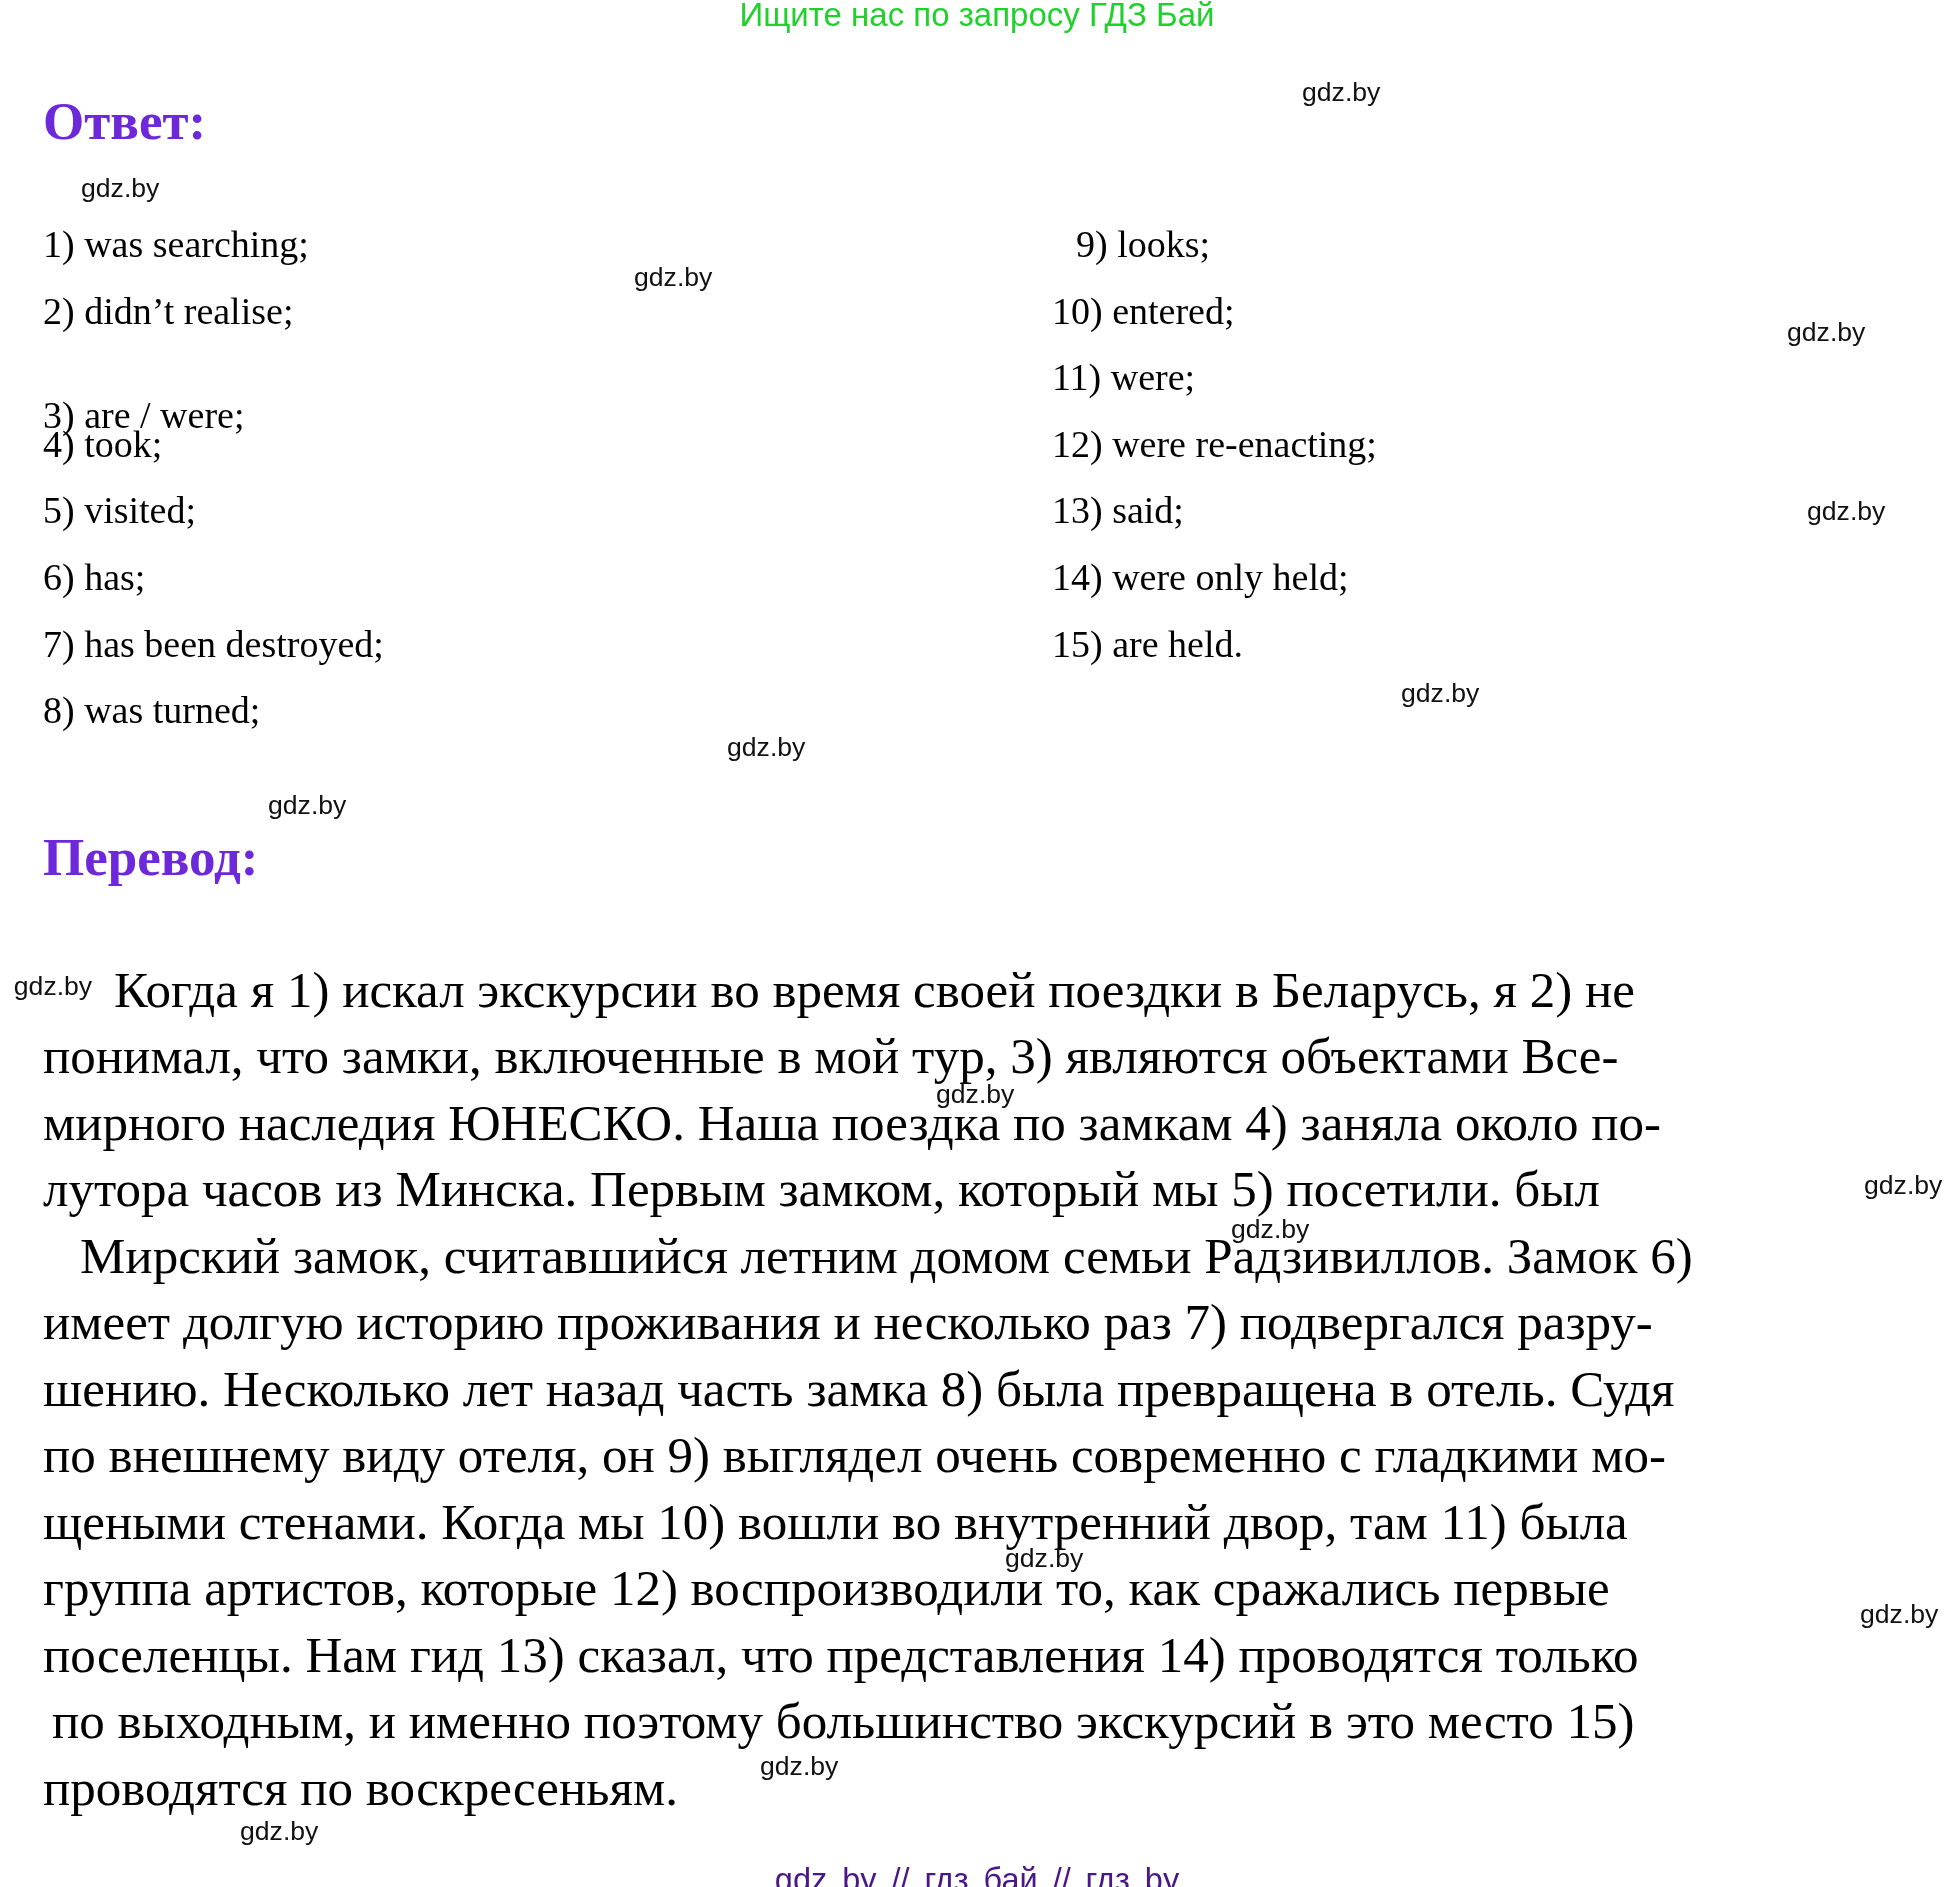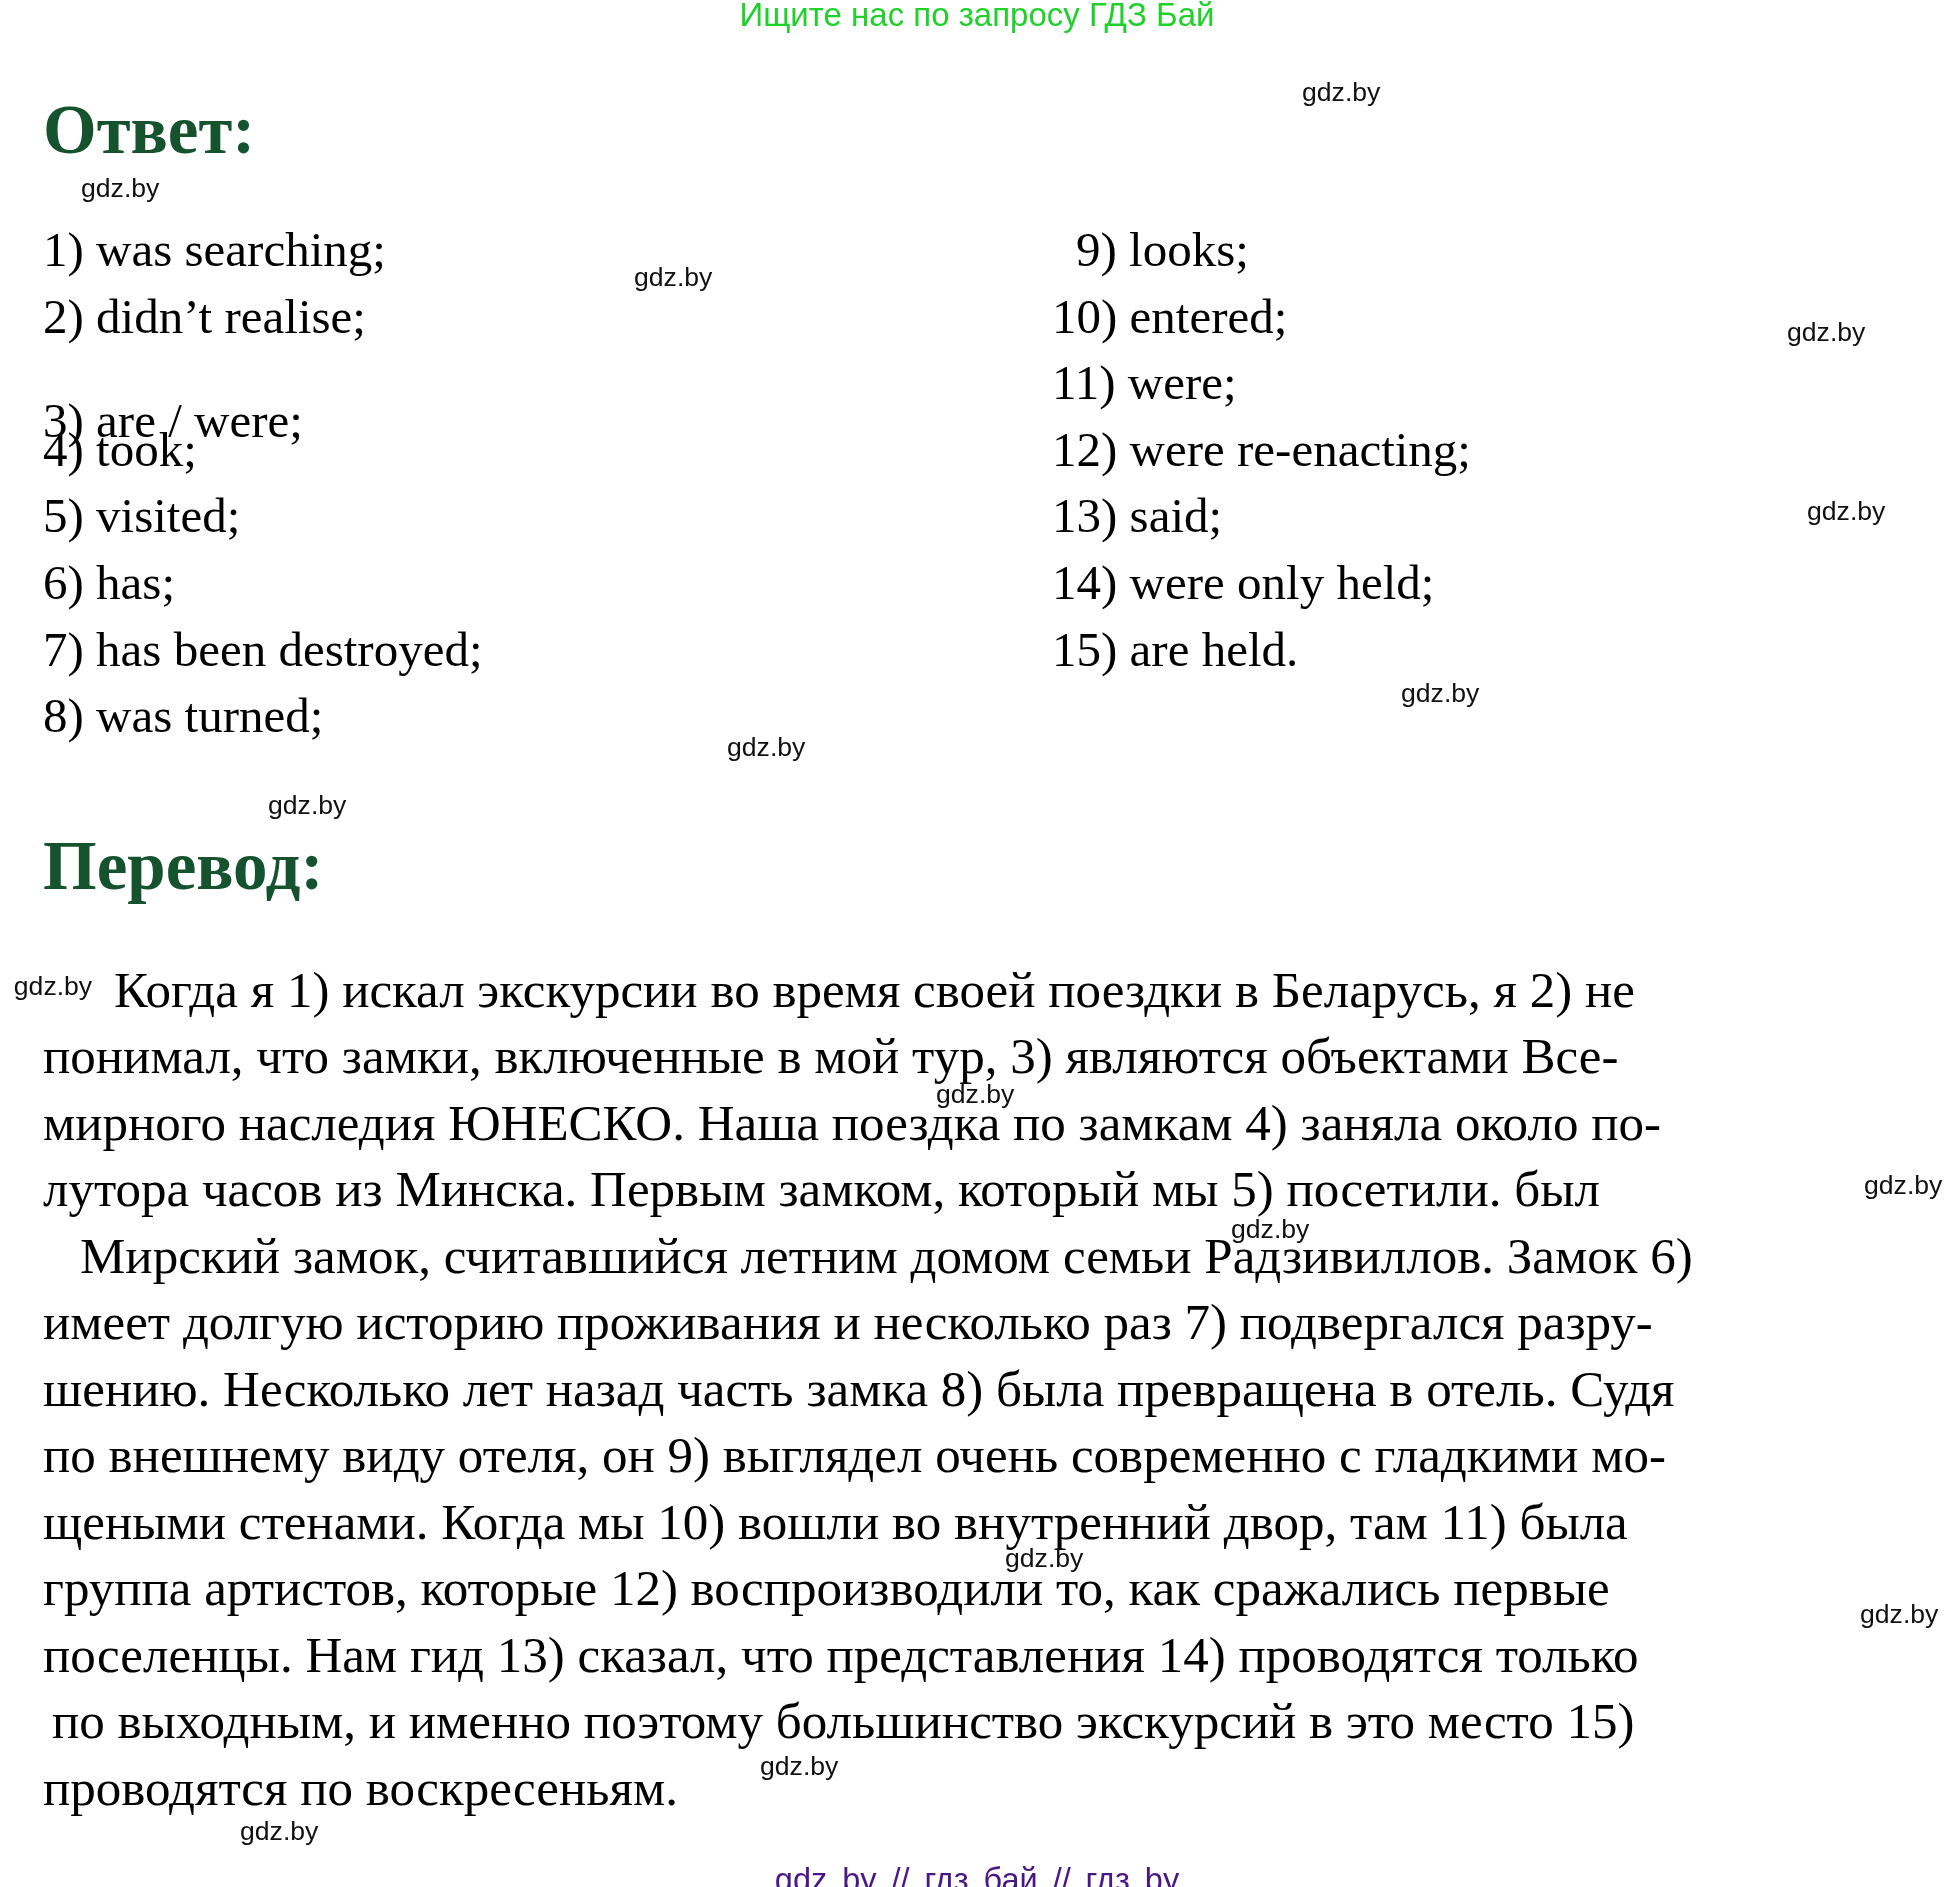--- a/index.html
+++ b/index.html
@@ -1,20 +1,20 @@
 <!DOCTYPE html>
 <html><head>
 <meta charset="utf-8">
 <style>
   html, body { margin:0; padding:0; background:#ffffff; }
   body { width:1954px; height:1887px; position:relative; overflow:hidden; }
   .abs { position:absolute; white-space:nowrap; }
   .top-banner { left:0; width:1954px; top:-3.9px; text-align:center; font-family:"Liberation Sans", sans-serif; font-size:33px; color:#1fd12a; }
-  .heading { font-family:"Liberation Serif", serif; font-weight:bold; font-size:69px; color:#14532d; }
-  .item { font-family:"Liberation Serif", serif; font-size:49px; color:#000; line-height:1; }
+  .heading { font-family:"Liberation Serif", serif; font-weight:bold; font-size:53px; color:#6d28d9; }
+  .item { font-family:"Liberation Serif", serif; font-size:38px; color:#000; line-height:1; }
   .para-line { font-family:"Liberation Serif", serif; font-size:51px; color:#000; line-height:1; }
   .wm { font-family:"Liberation Sans", sans-serif; font-size:26.6px; color:#111; line-height:1;text-align:right; }
   .footer { left:0; width:1954px; top:1862px; text-align:center; font-family:"Liberation Sans", sans-serif; font-size:32.5px; color:#4a1786; word-spacing:5.9px; }
 </style>
 </head>
 <body>
 
 <div class="abs top-banner">Ищите нас по запросу ГДЗ Бай</div>
 
 <div class="abs heading" style="left:43px; top:91px;">Ответ:</div>

